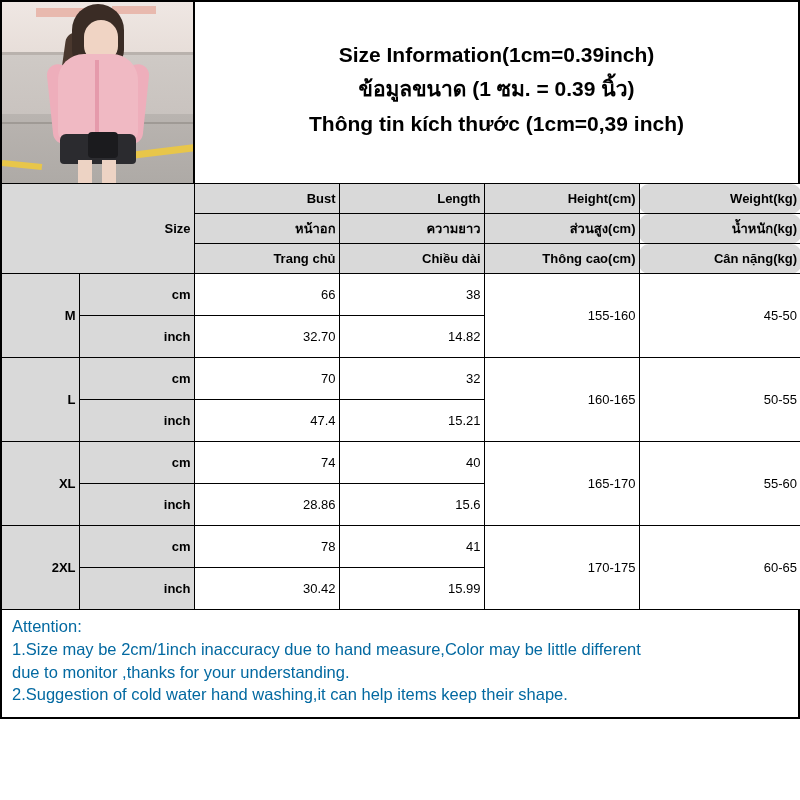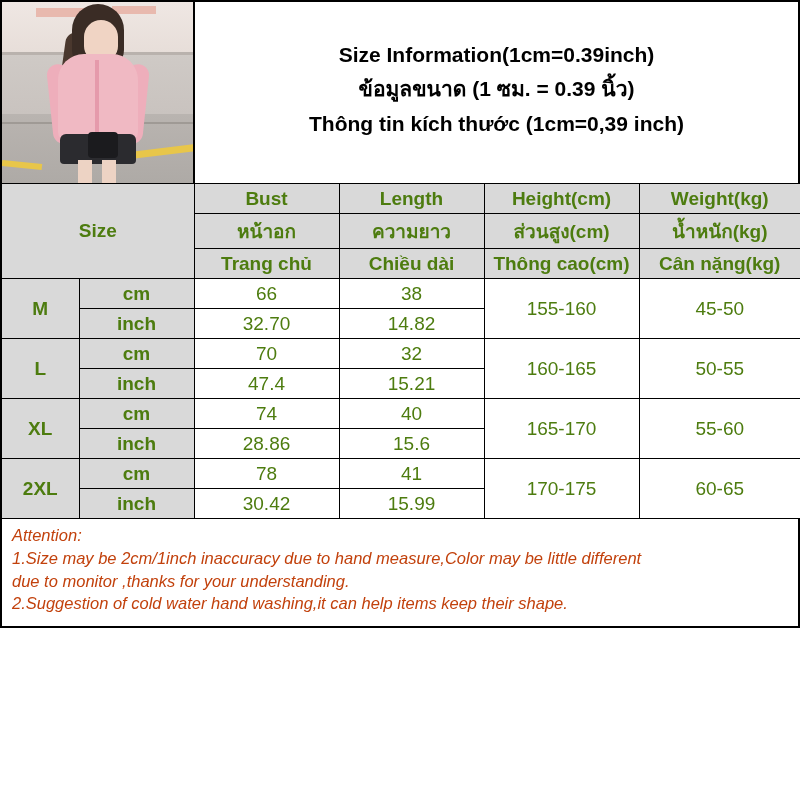--- a/index.html
+++ b/index.html
@@ -185,29 +185,29 @@
 
   
   table.sizetable {
     border-collapse: collapse;
     width: 800px;
     table-layout: fixed;
     background: #fff;
   }
   table.sizetable td {
     border: 1px solid #000;
-    text-align: center;
+    text-align: right;
     vertical-align: middle;
-    font-size: 19px;
-    color: #4d7c0f;
+    font-size: 13px;
+    color: #000000;
     padding: 2px 3px;
     box-sizing: border-box;
   }
   .outer-l { border-left: 2px solid #000 !important; }
-  .outer-r { border-right: 2px solid #000 !important; }
+  .outer-r { border-right: 2px solid #000 !important; border-radius: 10px; }
 
   .hdr {
     background: #d9d9d9;
     font-weight: bold;
     height: 30px;
   }
   .size-word {
     background: #d9d9d9;
     font-weight: bold;
     font-size: 27px;
@@ -217,43 +217,42 @@
     font-weight: bold;
     font-size: 19px;
   }
   .unit-cell {
     background: #d9d9d9;
     font-weight: bold;
     font-size: 16px;
   }
   .val {
     background: #ffffff;
-    height: 30px;
+    height: 42px;
   }
   .span-cell {
     background: #ffffff;
   }
   .hdr-th { font-size: 18px; }
   .hdr-vn { font-size: 17px; }
 
   
   .attention {
     border: 2px solid #000;
     border-top: none;
     box-sizing: border-box;
     width: 800px;
     padding: 6px 8px 10px 10px;
     background: #fff;
   }
   .attention p {
     margin: 0 0 1px 0;
     font-size: 16.5px;
-    color: #c2410c;
+    color: #0369a1;
     line-height: 1.32;
-    font-style: italic;
   }
   .att-head { font-size: 15.5px; }
 </style>
 </head>
 <body>
 
 <div class="page">
 
   <div class="header">
     <div class="photo-cell">

